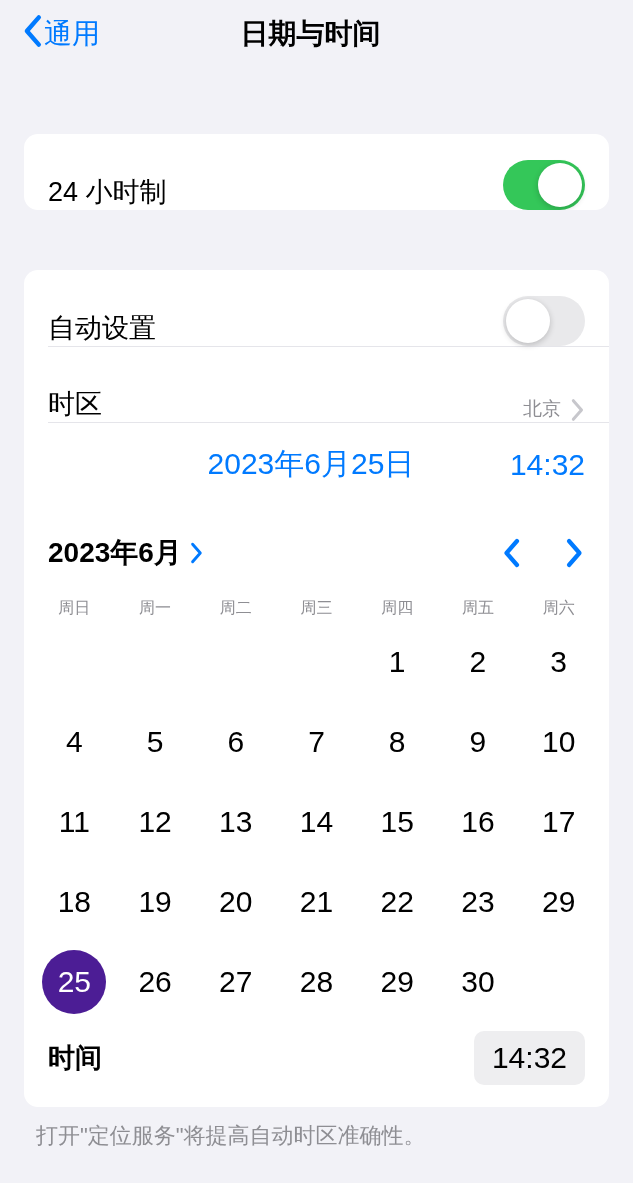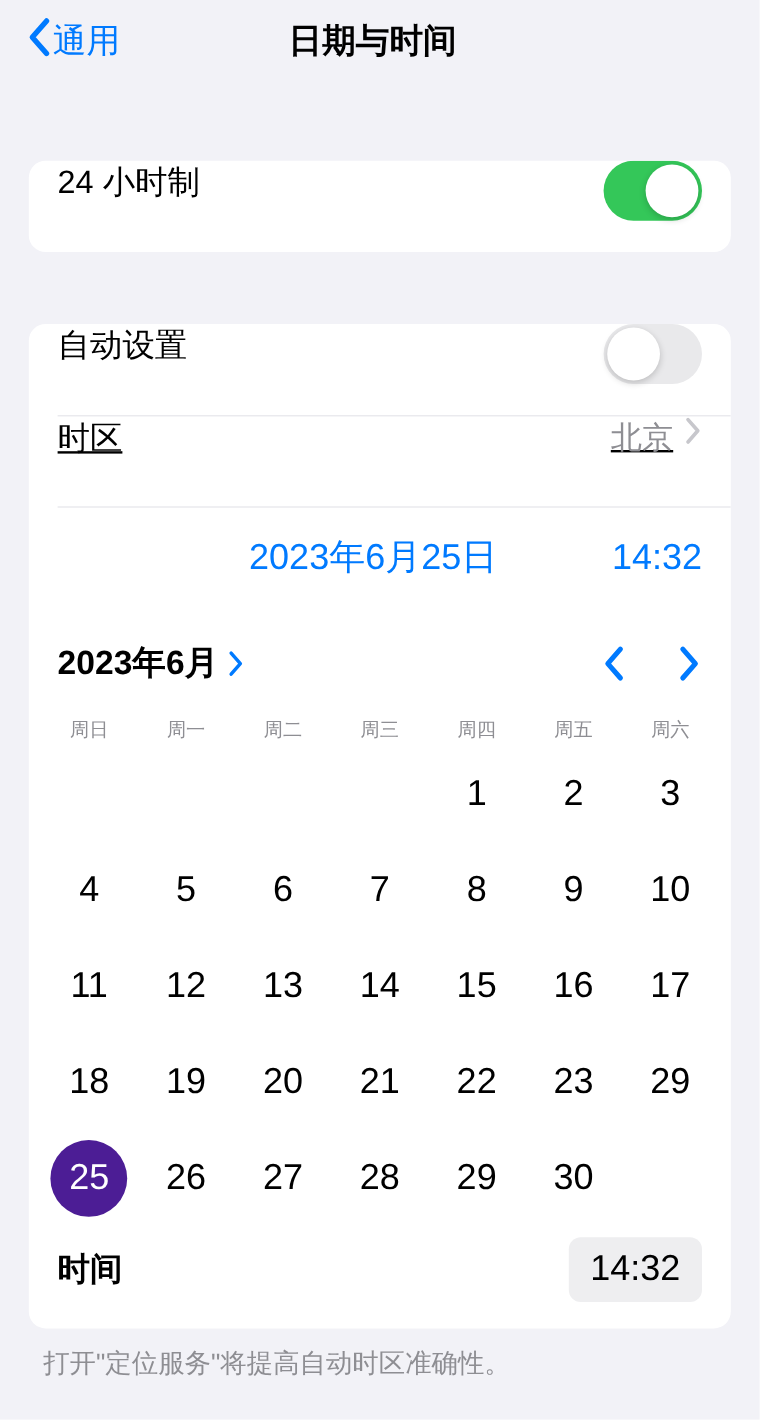--- a/index.html
+++ b/index.html
@@ -37,28 +37,28 @@
     .card {
       background: #fff;
       border-radius: 14px;
       margin: 0 24px;
       overflow: hidden;
     }
     .card.first { margin-top: 66px; }
     .card.second { margin-top: 60px; }
     .row {
       display: flex;
-      align-items: flex-start;
+      align-items: flex-end;
       padding: 0 24px;
       min-height: 76px;
       font-size: 27px;
     }
-    .row + .row { border-top: 1px solid #e5e5ea; margin-left: 24px; padding-left: 0; text-decoration: underline; }
+    .row + .row { border-top: 1px solid #e5e5ea; margin-left: 24px; padding-left: 0; }
     .row .spacer { flex: 1; }
-    .row .value { color: #8e8e93; font-size: 26px; }
+    .row .value { color: #8e8e93; font-size: 19px; }
     .toggle {
       width: 82px; height: 50px; border-radius: 25px;
       position: relative; cursor: pointer;
     }
     .toggle.on { background: #34c759; }
     .toggle.off { background: #e9e9eb; }
     .knob {
       position: absolute; top: 3px; width: 44px; height: 44px;
       background: #fff; border-radius: 50%;
       box-shadow: 0 2px 6px rgba(0,0,0,.2);

